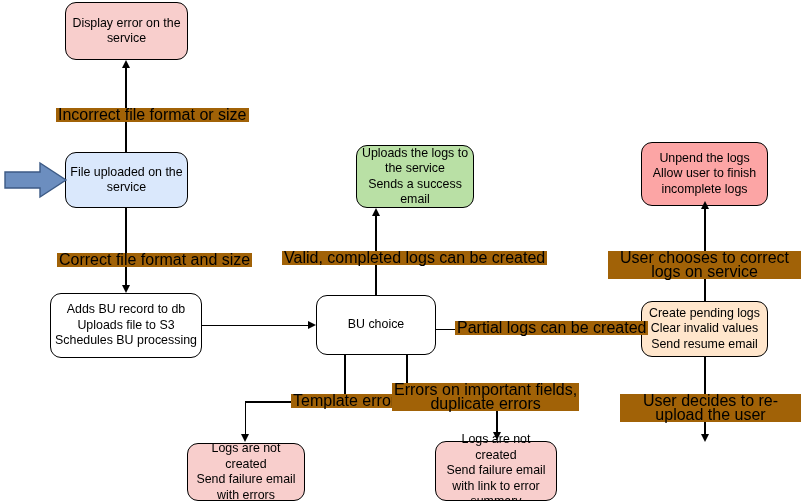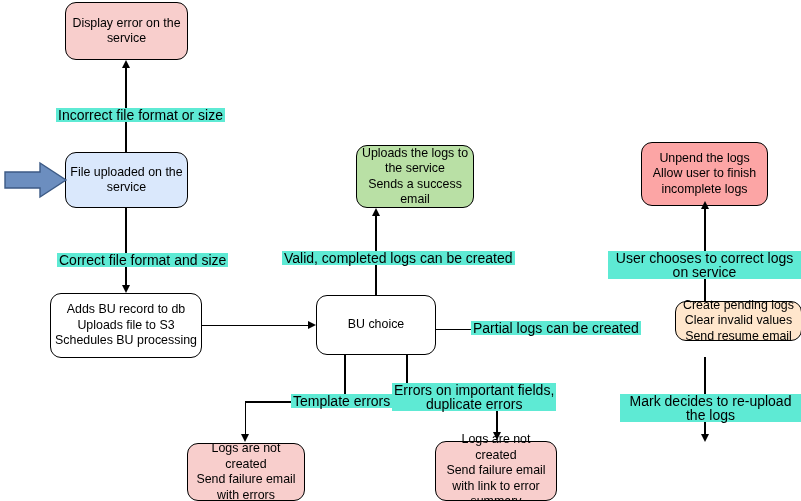--- a/index.html
+++ b/index.html
@@ -30,26 +30,26 @@
     background: #ffffff;
     padding: 2px 4px;
     white-space: pre-line;
   }
   .node-label {
     display: block;
     white-space: pre-line;
   }
   .edge-label {
     position: absolute;
-    font-size: 14px;
+    font-size: 16px;
     line-height: 14px;
     color: #000000;
     text-align: center;
     white-space: pre-line;
-    background: #5eead4;
+    background: #a16207;
     padding: 0 2px;
   }
   .line {
     position: absolute;
     background: #000000;
   }
   .vline { width: 1.2px; }
   .hline { height: 1.2px; }
   .arrowhead {
     position: absolute;
@@ -106,21 +106,21 @@
   <div class="node" style="left:316px; top:295px; width:120px; height:60px; background:#ffffff;">
     <span class="node-label">BU choice</span>
   </div>
 
   <div class="node" style="left:641px; top:142px; width:127px; height:64px; background:#fca5a5;">
     <span class="node-label">Unpend the logs
 Allow user to finish
 incomplete logs</span>
   </div>
 
-  <div class="node" style="left:641px; top:301px; width:127px; height:40px; background:#ffe6cc;margin-left:34px;">
+  <div class="node" style="left:641px; top:301px; width:127px; height:56px; background:#ffe6cc;">
     <span class="node-label">Create pending logs
 Clear invalid values
 Send resume email</span>
   </div>
 
   <div class="node" style="left:187px; top:443px; width:118px; height:58px; background:#f8cecc;">
     <span class="node-label">Logs are not created
 Send failure email
 with errors</span>
   </div>
@@ -166,24 +166,24 @@
   <div class="line vline" style="left:406.4px; top:355px; height:28px;"></div>
   <div class="line vline" style="left:496.4px; top:411px; height:23px;"></div>
   <div class="arrowhead arrow-down" style="left:492.5px; top:432px;"></div>
 
   <div class="edge-label" style="left:56px; top:108px;">Incorrect file format or size</div>
 
   <div class="edge-label" style="left:57px; top:253px;">Correct file format and size</div>
 
   <div class="edge-label" style="left:282px; top:251px;">Valid, completed logs can be created</div>
 
-  <div class="edge-label" style="left:455px; top:321px;margin-left:16px;">Partial logs can be created</div>
+  <div class="edge-label" style="left:455px; top:321px;">Partial logs can be created</div>
 
   <div class="edge-label" style="left:291px; top:394px;">Template errors</div>
 
   <div class="edge-label" style="left:392px; top:383px; text-align:center;">Errors on important fields,
 duplicate errors</div>
 
   <div class="edge-label" style="left:608px; top:251px;">User chooses to correct logs on service</div>
 
-  <div class="edge-label" style="left:620px; top:394px;">Mark decides to re-upload the logs</div>
+  <div class="edge-label" style="left:620px; top:394px;">User decides to re-upload the user</div>
 
 </div>
 
 </body></html>

